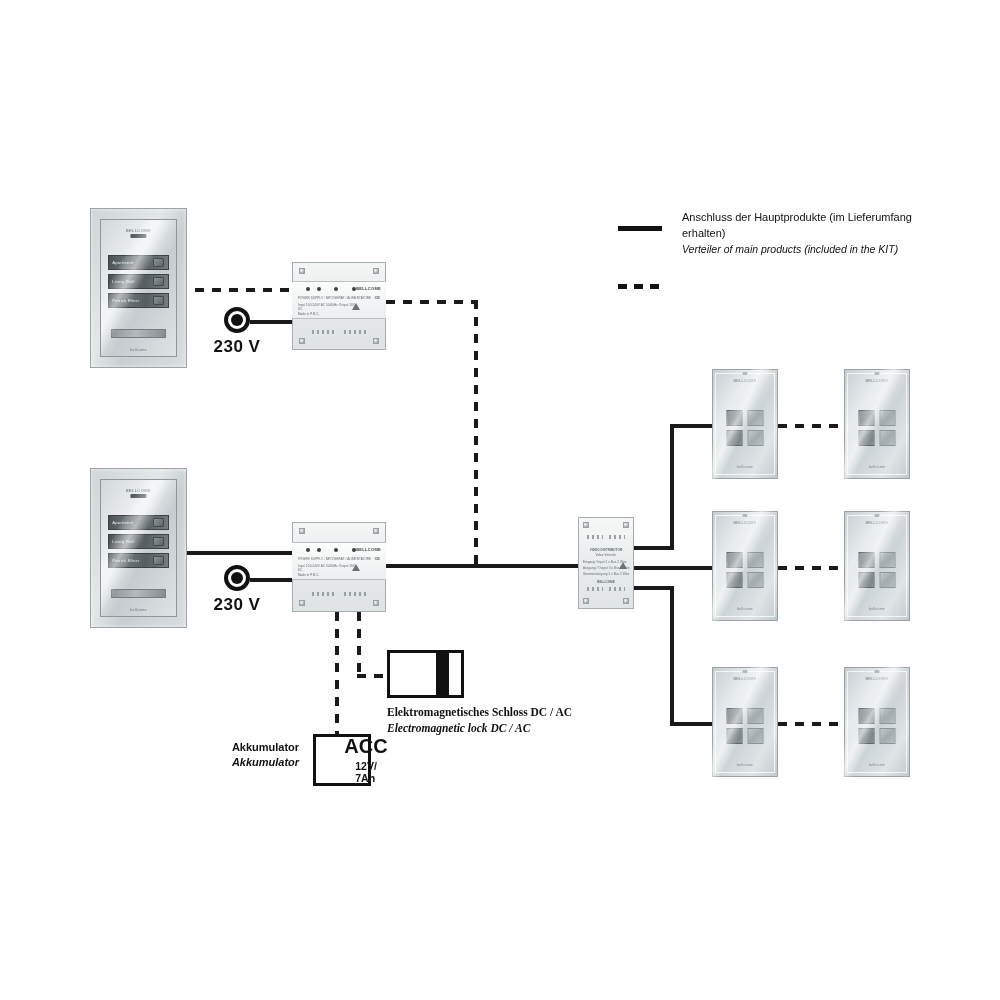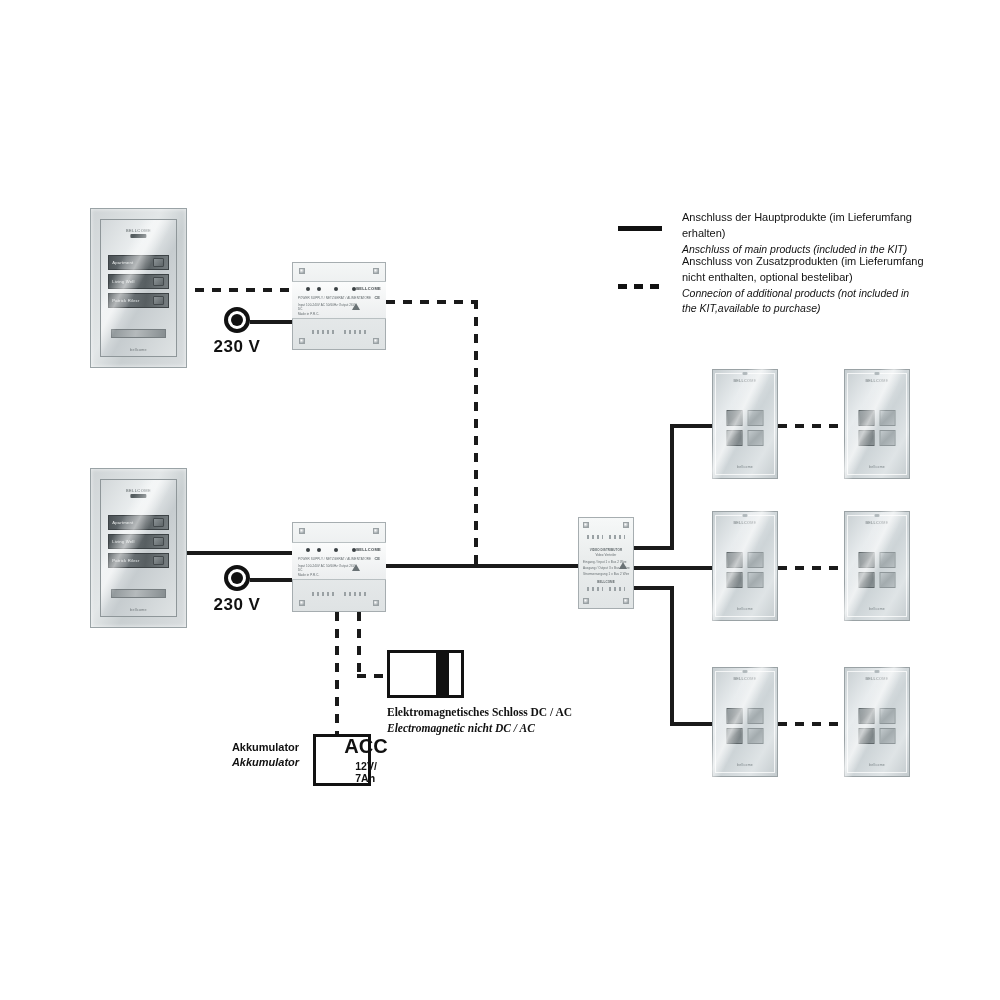--- a/index.html
+++ b/index.html
@@ -477,45 +477,39 @@
     <div class="mon-bottom">bellcome</div>
     <div class="mon-gloss"></div>
   </div>
 
   <div class="lock-wrap" style="left:387px;top:650px;width:80px;height:100px;font-family:Liberation Serif, serif;">
     <div class="lock-main"></div>
     <div class="lock-gap"></div>
     <div class="lock-bolt"></div>
     <div class="lock-label">
       <span class="de">Elektromagnetisches Schloss DC / AC</span>
-      <span class="en">Electromagnetic nicht DC / AC</span>
+      <span class="en">Electromagnetic lock DC / AC</span>
     </div>
   </div>
 
   <div class="acc-label" style="left:218px;top:740px;width:95px;text-align:center;">
     <span class="de">Akkumulator</span>
     <span class="en">Akkumulator</span>
   </div>
   <div class="acc-box" style="left:313px;top:734px;width:58px;height:52px;">
     <div class="acc-title">ACC</div>
     <div class="acc-sub">12V/ 7Ah</div>
   </div>
 
   <div class="legend" style="left:618px;top:210px;width:330px;height:110px;">
     <div class="legend-row" style="left:0;top:0;">
       <div class="legend-swatch-solid"></div>
       <div class="legend-text">
         <span class="de">Anschluss der Hauptprodukte (im Lieferumfang erhalten)</span>
-        <span class="en">Anschluss of main products (included in the KIT)</span>
+        <span class="en">Verteiler of main products (included in the KIT)</span>
       </div>
     </div>
     <div class="legend-row" style="left:0;top:44px;">
       <div class="legend-swatch-dash"></div>
-      <div class="legend-text">
-        <span class="de">Anschluss von Zusatzprodukten (im Lieferumfang</span>
-        <span class="de">nicht enthalten, optional bestelibar)</span>
-        <span class="en">Connecion of additional products (not included in</span>
-        <span class="en">the KIT,available to purchase)</span>
-      </div>
     </div>
   </div>
 
 </div>
 
 </body></html>

